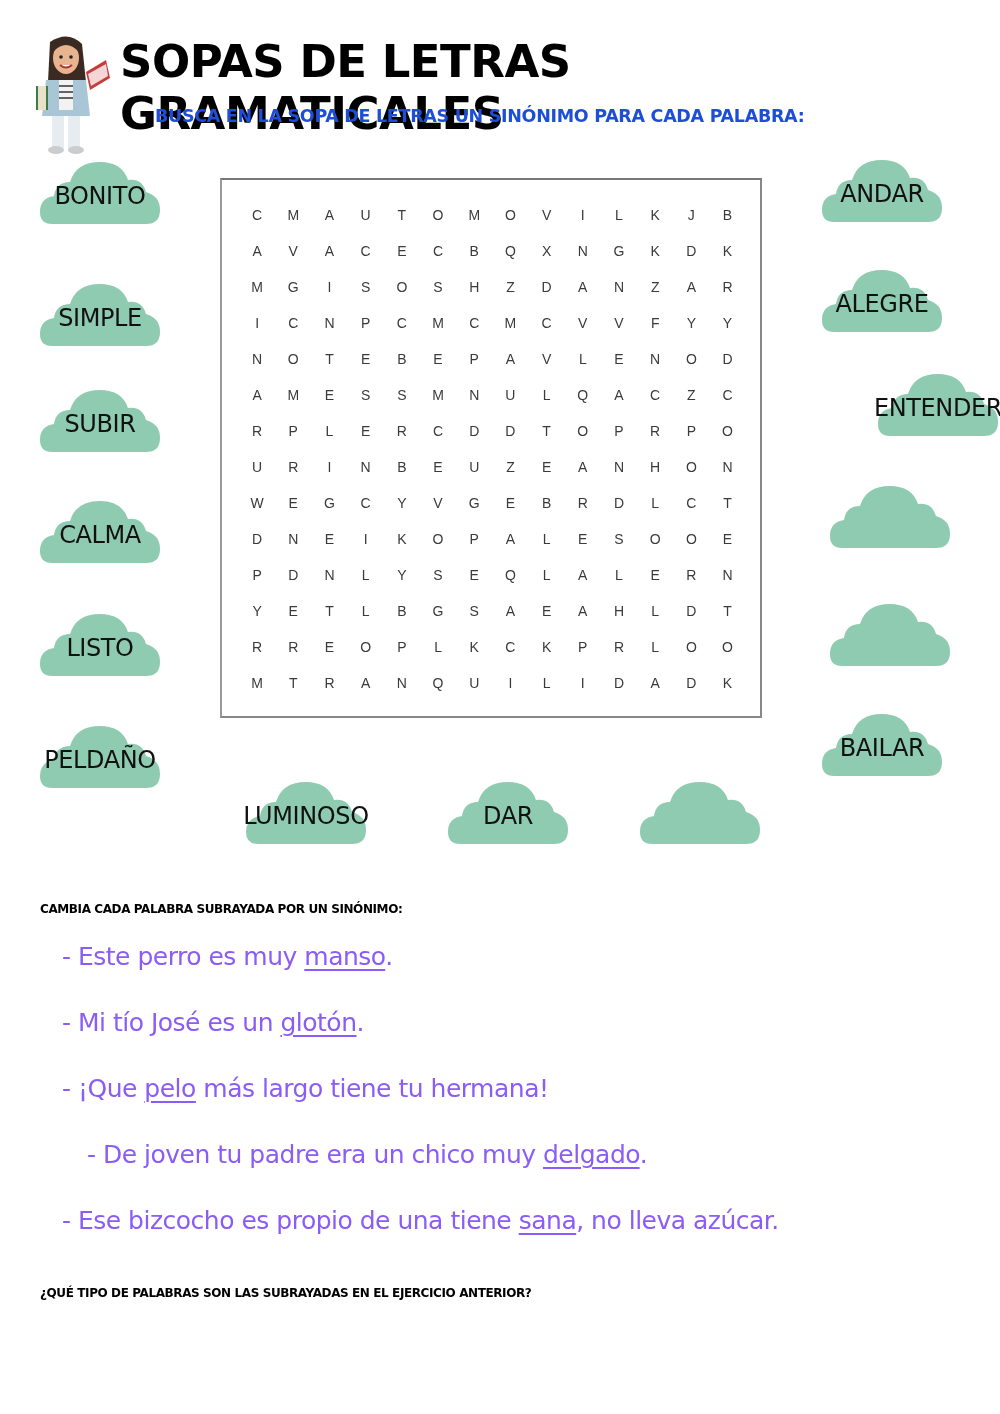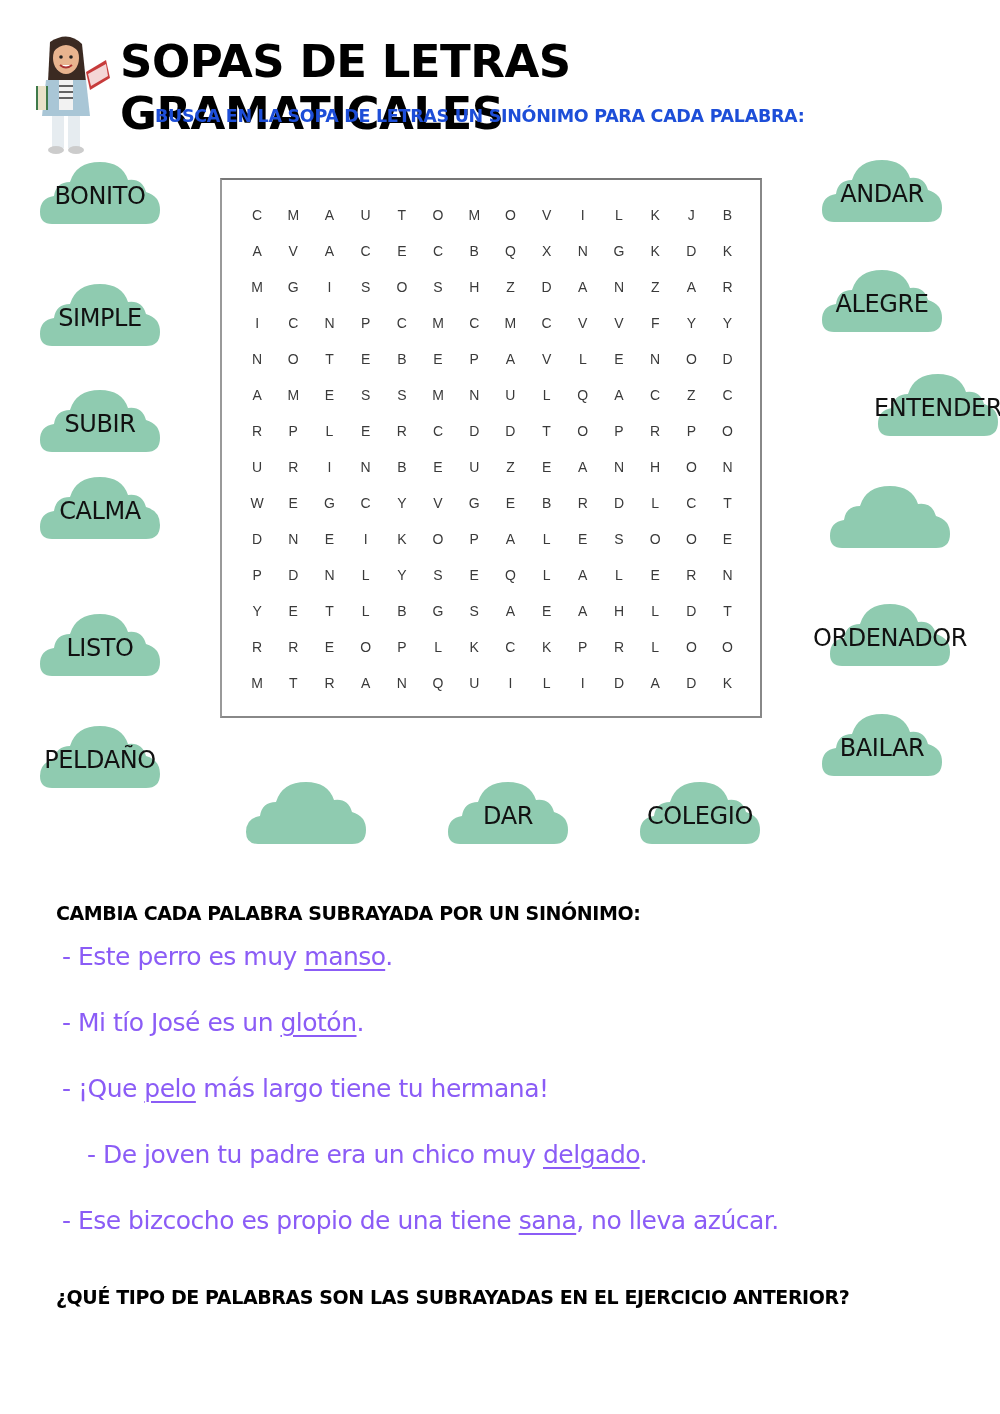--- a/index.html
+++ b/index.html
@@ -36,21 +36,21 @@
     position: absolute; left: 17px; top: 17px;
     display: grid; grid-template-columns: repeat(14, 36.2px); grid-auto-rows: 36px;
   }
   .cell {
     text-align: center; line-height: 36px;
     font-family: "Liberation Sans", sans-serif; font-size: 14px; color: #3a3a3a;
   }
 
   .section-h {
     position: absolute; left: 40px; font-family: "DejaVu Sans", sans-serif;
-    font-weight: bold; font-size: 19px; letter-spacing: -0.4px; color: #000; margin-left: 16px;
+    font-weight: bold; font-size: 12px; letter-spacing: -0.4px; color: #000;
   }
   .sentence {
     position: absolute; left: 62px; font-family: "DejaVu Sans", sans-serif;
     font-size: 25px; letter-spacing: -0.5px; color: #8b5cf6; white-space: nowrap;
   }
   .sentence u { text-decoration: underline; text-underline-offset: 4px; text-decoration-thickness: 2px; }
 </style>
 </head>
 <body>
 
@@ -96,21 +96,21 @@
       <use href="#cloudshape"></use>
     </svg>
   <div class="lbl">SIMPLE</div>
 </div>
 <div class="cloud" style="left:38px;top:386px;">
   <svg viewBox="0 0 124 70">
       <use href="#cloudshape"></use>
     </svg>
   <div class="lbl">SUBIR</div>
 </div>
-<div class="cloud" style="left:38px;top:473px;">
+<div class="cloud" style="left:38px;top:497px;">
   <svg viewBox="0 0 124 70">
       <use href="#cloudshape"></use>
     </svg>
   <div class="lbl">CALMA</div>
 </div>
 <div class="cloud" style="left:38px;top:610px;">
   <svg viewBox="0 0 124 70">
       <use href="#cloudshape"></use>
     </svg>
   <div class="lbl">LISTO</div>
@@ -142,45 +142,44 @@
 </div>
 <div class="cloud" style="left:828px;top:482px;">
   <svg viewBox="0 0 124 70">
       <use href="#cloudshape"></use>
     </svg>
 </div>
 <div class="cloud" style="left:828px;top:600px;">
   <svg viewBox="0 0 124 70">
       <use href="#cloudshape"></use>
     </svg>
-  <div class="lbl">ORDENADOR</div>
 </div>
 <div class="cloud" style="left:820px;top:710px;">
   <svg viewBox="0 0 124 70">
       <use href="#cloudshape"></use>
     </svg>
   <div class="lbl">BAILAR</div>
 </div>
 
 <div class="cloud" style="left:244px;top:778px;">
   <svg viewBox="0 0 124 70">
       <use href="#cloudshape"></use>
     </svg>
+  <div class="lbl">LUMINOSO</div>
 </div>
 <div class="cloud" style="left:446px;top:778px;">
   <svg viewBox="0 0 124 70">
       <use href="#cloudshape"></use>
     </svg>
   <div class="lbl">DAR</div>
 </div>
 <div class="cloud" style="left:638px;top:778px;">
   <svg viewBox="0 0 124 70">
       <use href="#cloudshape"></use>
     </svg>
-  <div class="lbl">COLEGIO</div>
 </div>
 
 <div class="grid-box">
   <div class="grid" id="grid">
       <div class="cell">C</div>
       <div class="cell">M</div>
       <div class="cell">A</div>
       <div class="cell">U</div>
       <div class="cell">T</div>
       <div class="cell">O</div>

